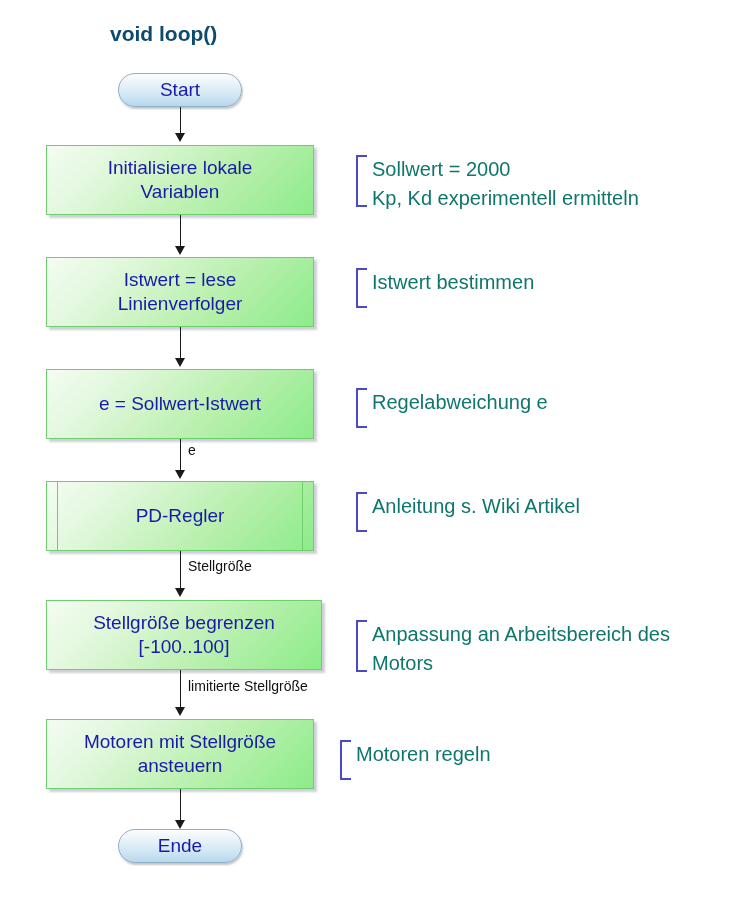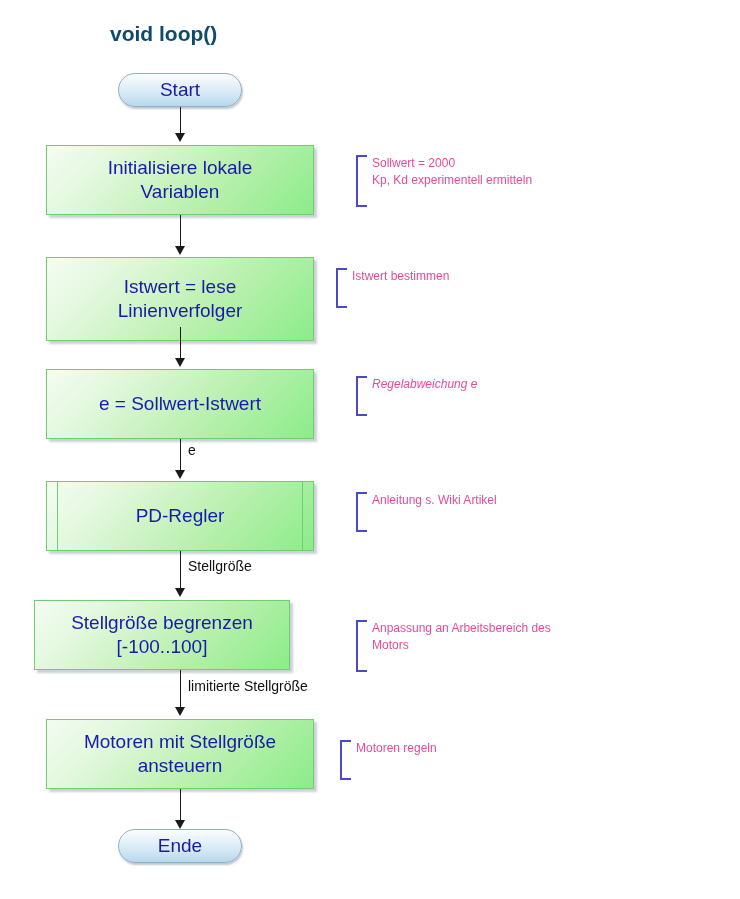--- a/index.html
+++ b/index.html
@@ -116,22 +116,22 @@
     position: absolute;
     left: 0;
     top: 0;
     bottom: 0;
     width: 9px;
     border-left: 2px solid #4a4ac8;
     border-top: 2px solid #4a4ac8;
     border-bottom: 2px solid #4a4ac8;
   }
   .note .note-text {
-    font-size: 12px;
-    color: #ec4899;
+    font-size: 20px;
+    color: #0f766e;
     line-height: 1.45;
     white-space: pre-line;
     display: block;
     padding-left: 4px;
   }
 </style>
 </head>
 <body>
 
 <div class="canvas">
@@ -153,40 +153,40 @@
   </div>
   <div class="note" style="left:356px; top:155px; width:330px; height:52px;">
     <span class="bracket"></span>
     <span class="note-text">Sollwert = 2000
 Kp, Kd experimentell ermitteln</span>
   </div>
 
   <div class="conn" style="left:180px; top:215px; height:38px;"></div>
   <div class="arrowhead" style="left:175px; top:246px;"></div>
 
-  <div class="box" style="left:46px; top:257px; width:268px; height:84px;">
+  <div class="box" style="left:46px; top:257px; width:268px; height:70px;">
     <div class="label">
       <div>Istwert = lese</div>
       <div>Linienverfolger</div>
     </div>
   </div>
-  <div class="note" style="left:336px; top:268px; width:330px; height:40px;">
+  <div class="note" style="left:356px; top:268px; width:330px; height:40px;">
     <span class="bracket"></span>
     <span class="note-text">Istwert bestimmen</span>
   </div>
 
   <div class="conn" style="left:180px; top:327px; height:38px;"></div>
   <div class="arrowhead" style="left:175px; top:358px;"></div>
 
   <div class="box" style="left:46px; top:369px; width:268px; height:70px;">
     <div class="label">
       <div>e = Sollwert-Istwert</div>
     </div>
   </div>
-  <div class="note" style="left:356px; top:376px; width:330px; height:40px;font-style:italic;">
+  <div class="note" style="left:356px; top:388px; width:330px; height:40px;">
     <span class="bracket"></span>
     <span class="note-text">Regelabweichung e</span>
   </div>
 
   <div class="conn" style="left:180px; top:439px; height:38px;"></div>
   <div class="arrowhead" style="left:175px; top:470px;"></div>
   <div class="edge-label" style="left:188px; top:442px;">e</div>
 
   <div class="box subroutine" style="left:46px; top:481px; width:268px; height:70px;">
     <div class="label">
@@ -195,21 +195,21 @@
   </div>
   <div class="note" style="left:356px; top:492px; width:330px; height:40px;">
     <span class="bracket"></span>
     <span class="note-text">Anleitung s. Wiki Artikel</span>
   </div>
 
   <div class="conn" style="left:180px; top:551px; height:44px;"></div>
   <div class="arrowhead" style="left:175px; top:588px;"></div>
   <div class="edge-label" style="left:188px; top:558px;">Stellgröße</div>
 
-  <div class="box" style="left:34px; top:600px; width:256px; height:70px;">
+  <div class="box" style="left:46px; top:600px; width:276px; height:70px;">
     <div class="label">
       <div>Stellgröße begrenzen</div>
       <div>[-100..100]</div>
     </div>
   </div>
   <div class="note" style="left:356px; top:620px; width:340px; height:52px;">
     <span class="bracket"></span>
     <span class="note-text">Anpassung an Arbeitsbereich des
 Motors</span>
   </div>

